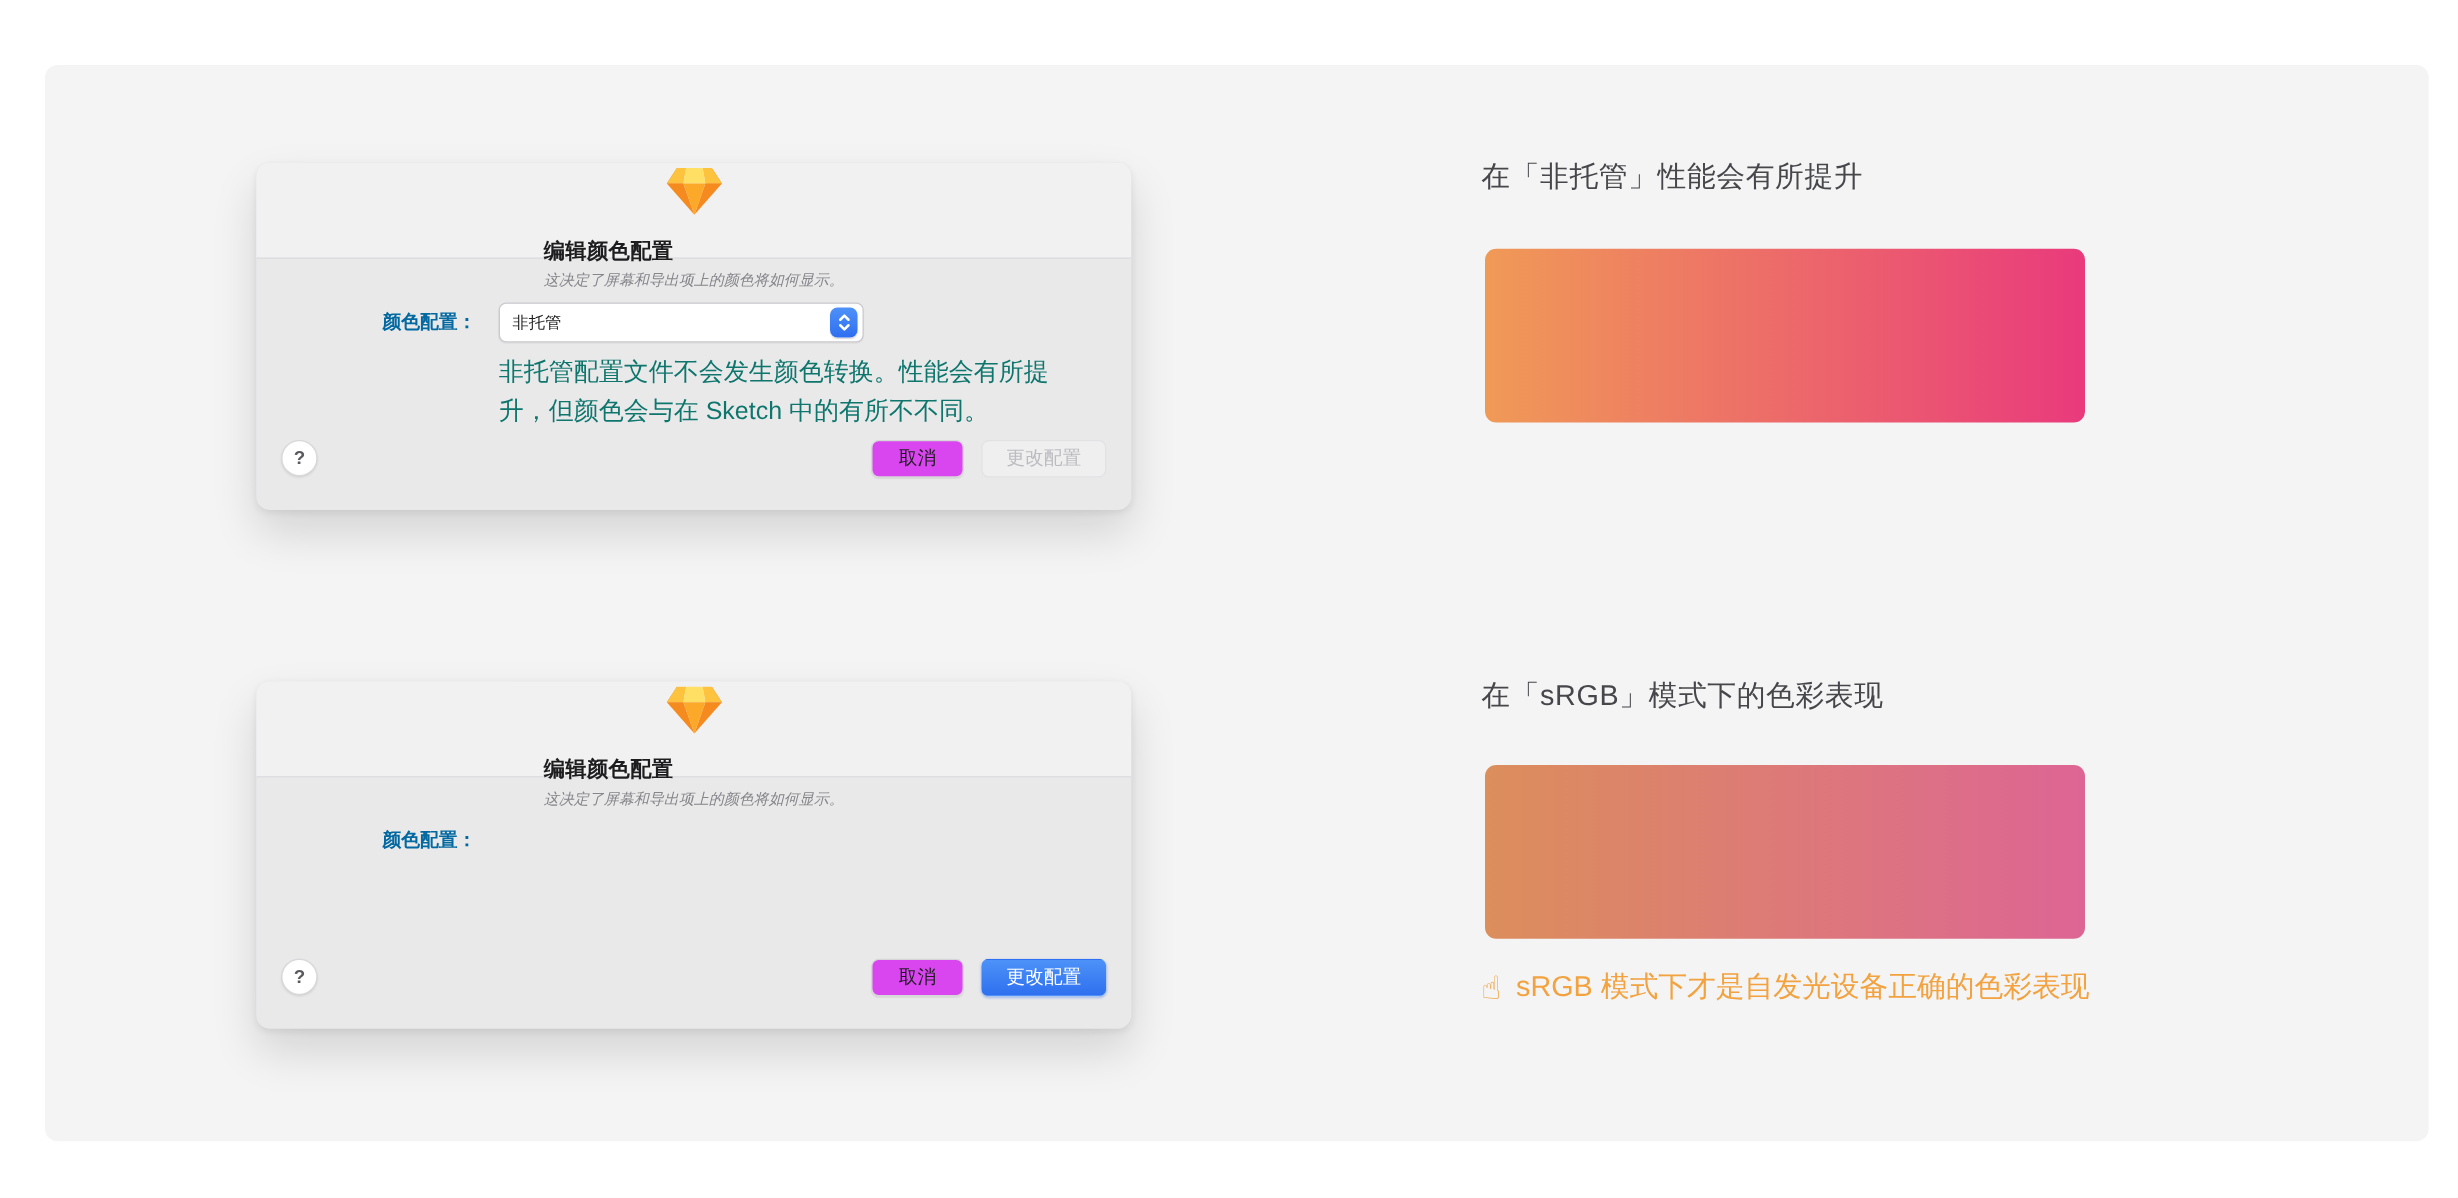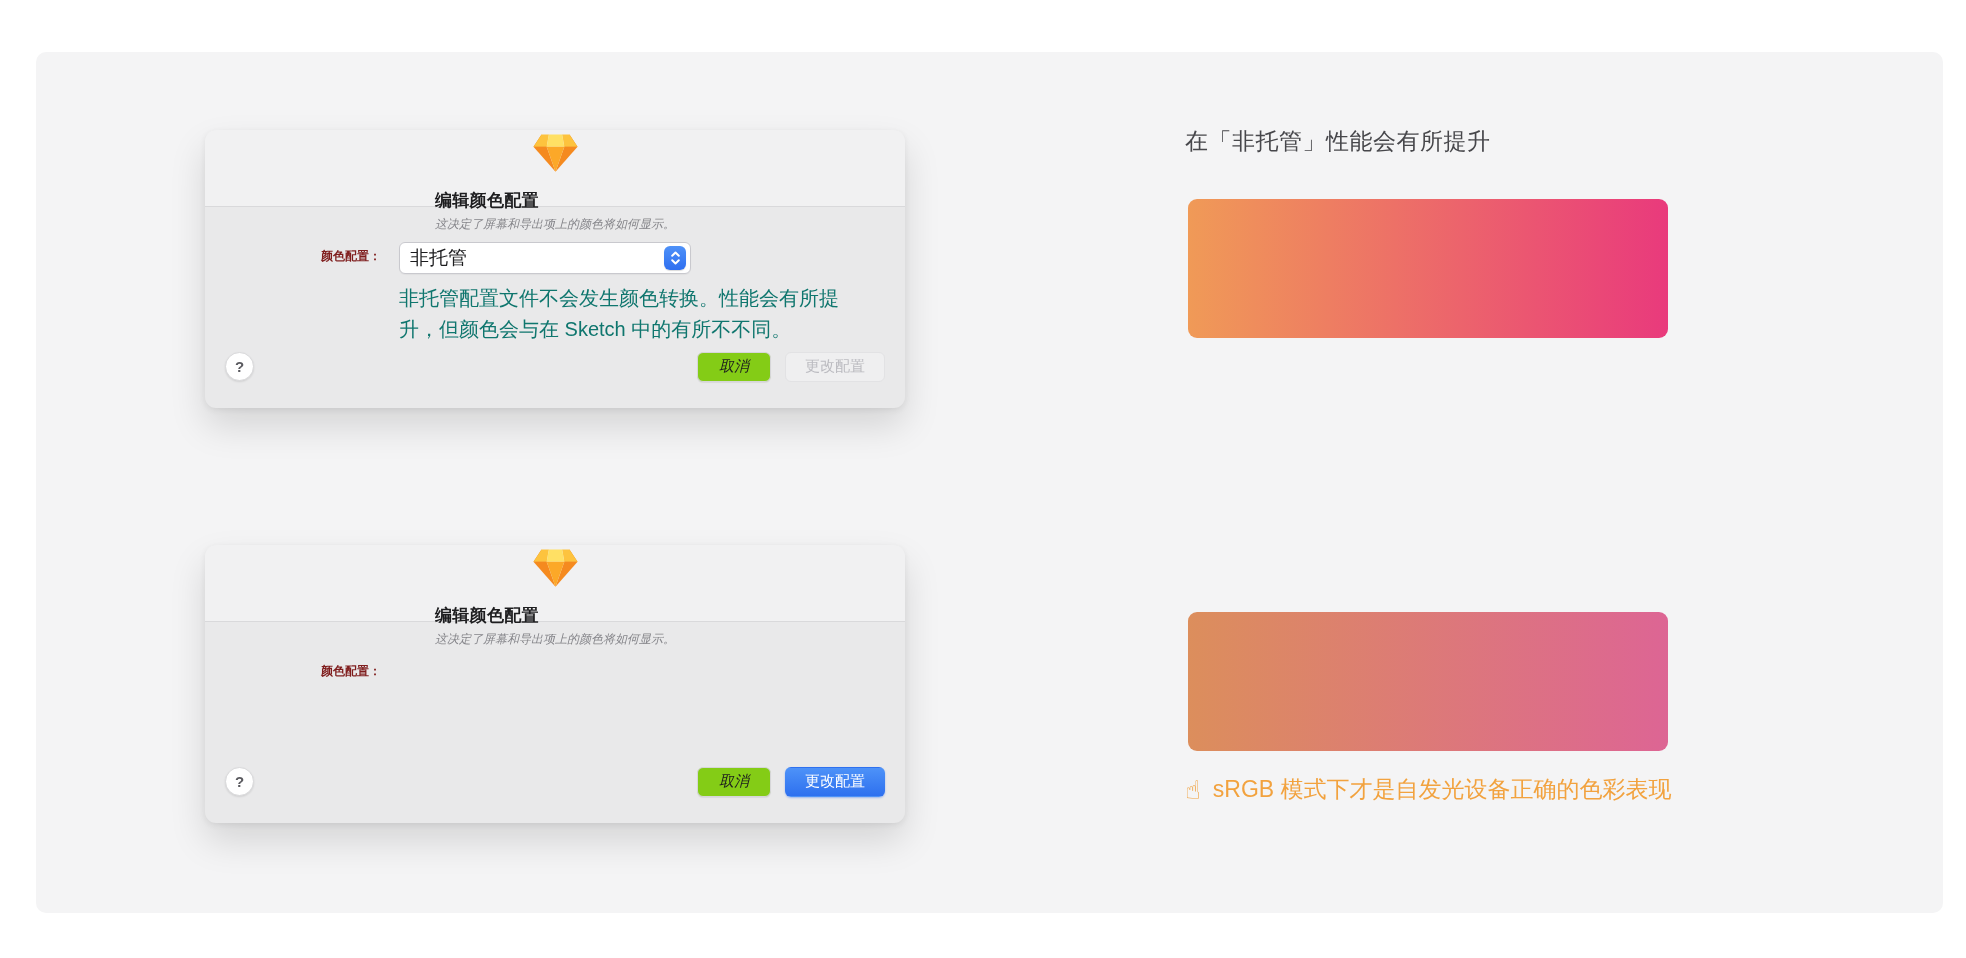--- a/index.html
+++ b/index.html
@@ -18,48 +18,48 @@
 
   .dlg-header { position:absolute; left:0; top:0; right:0; height:77px;
     background:#F1F1F2; border-bottom:1px solid #D9D9DB;
     display:flex; align-items:center; padding:0 24px; gap:15px;flex-direction:column; }
   .sketch-icon { width:47px; height:44px; flex:0 0 auto; display:block; }
   .dlg-title { font-size:17px; font-weight:700; color:#1D1D1F; letter-spacing:.3px; }
   .dlg-subtitle { font-size:12px; color:#85858A; margin-top:4px;font-style:italic; }
 
   .field-row { position:absolute; left:0; top:112px; width:100%; height:32px; }
   .field-label { position:absolute; left:0; top:6px; width:176px; text-align:right;
-    font-size:12px; font-weight:600; color:#7f1d1d; }
+    font-size:15px; font-weight:600; color:#0369a1; }
   .select { position:absolute; left:194px; top:0; width:292px; height:32px;
     background:#FFFFFF; border:1px solid #C9C9CE; border-radius:6px;
     display:flex; align-items:center; cursor:default;
     box-shadow:0 1px 1px rgba(0,0,0,.04); }
-  .select-value { flex:1; padding:0 10px; font-size:19px; color:#1D1D1F;
+  .select-value { flex:1; padding:0 10px; font-size:13px; color:#1D1D1F;
     white-space:nowrap; overflow:hidden; }
   .select-stepper { width:22px; height:24px; margin-right:4px; border-radius:6px;
     background:linear-gradient(180deg,#4E91F8,#2F6FF0);
     display:flex; align-items:center; justify-content:center;
     box-shadow:0 1px 1px rgba(0,0,0,.15); }
   .select-stepper svg { width:11px; height:16px; display:block; }
 
   .field-desc { position:absolute; left:194px; top:153px; width:452px;
     font-size:20px; line-height:1.55; color:#0f766e; }
 
   .dlg-footer { position:absolute; left:20px; right:20px; bottom:26px; height:31px;
     display:flex; align-items:center; justify-content:space-between; }
   .help-btn { width:29px; height:29px; border-radius:50%; background:#FFFFFF;
     border:1px solid #D8D8DA; box-shadow:0 1px 2px rgba(0,0,0,.10);
     font-size:15px; font-weight:700; color:#59595E; cursor:pointer;
     display:flex; align-items:center; justify-content:center; }
   .btn-group { display:flex; gap:14px; }
   .btn { min-width:74px; height:30px; padding:0 16px; border-radius:6px;
     font-size:15px; cursor:pointer; border:1px solid transparent;
     display:flex; align-items:center; justify-content:center; }
-  .btn-cancel { background:#84cc16; border-color:#D6D6D8; color:#1D1D1F;
-    box-shadow:0 1px 1px rgba(0,0,0,.07);font-style:italic; }
+  .btn-cancel { background:#d946ef; border-color:#D6D6D8; color:#1D1D1F;
+    box-shadow:0 1px 1px rgba(0,0,0,.07); }
   .btn-disabled { background:#EFEFF0; border-color:#E2E2E4; color:#BBBBC0;
     cursor:default; min-width:100px; }
   .btn-primary { background:linear-gradient(180deg,#4D92F8,#2E70EF);
     color:#FFFFFF; min-width:100px; box-shadow:0 1px 2px rgba(47,111,240,.4); }
 
   
   .preview-heading { position:absolute; font-size:23px; font-weight:500;
     color:#47474B; letter-spacing:.5px; }
   .heading-1 { left:1149px; top:74px; }
   .heading-2 { left:1149px; top:489px; }
@@ -146,20 +146,21 @@
         <div class="btn-group">
           <button class="btn btn-cancel">取消</button>
           <button class="btn btn-primary">更改配置</button>
         </div>
       </div>
     </section>
 
     <div class="preview-heading heading-1">在「非托管」性能会有所提升</div>
     <div class="swatch swatch-1" style="background: linear-gradient(90deg, rgb(240, 154, 87), rgb(233, 58, 124));"></div>
 
+    <div class="preview-heading heading-2">在「sRGB」模式下的色彩表现</div>
     <div class="swatch swatch-2" style="background: linear-gradient(90deg, rgb(220, 142, 92), rgb(221, 101, 148));"></div>
 
     <div class="note">
       <span class="note-icon">☝</span>
       <span class="note-text">sRGB 模式下才是自发光设备正确的色彩表现</span>
     </div>
 
   </div>
 </div>
 

